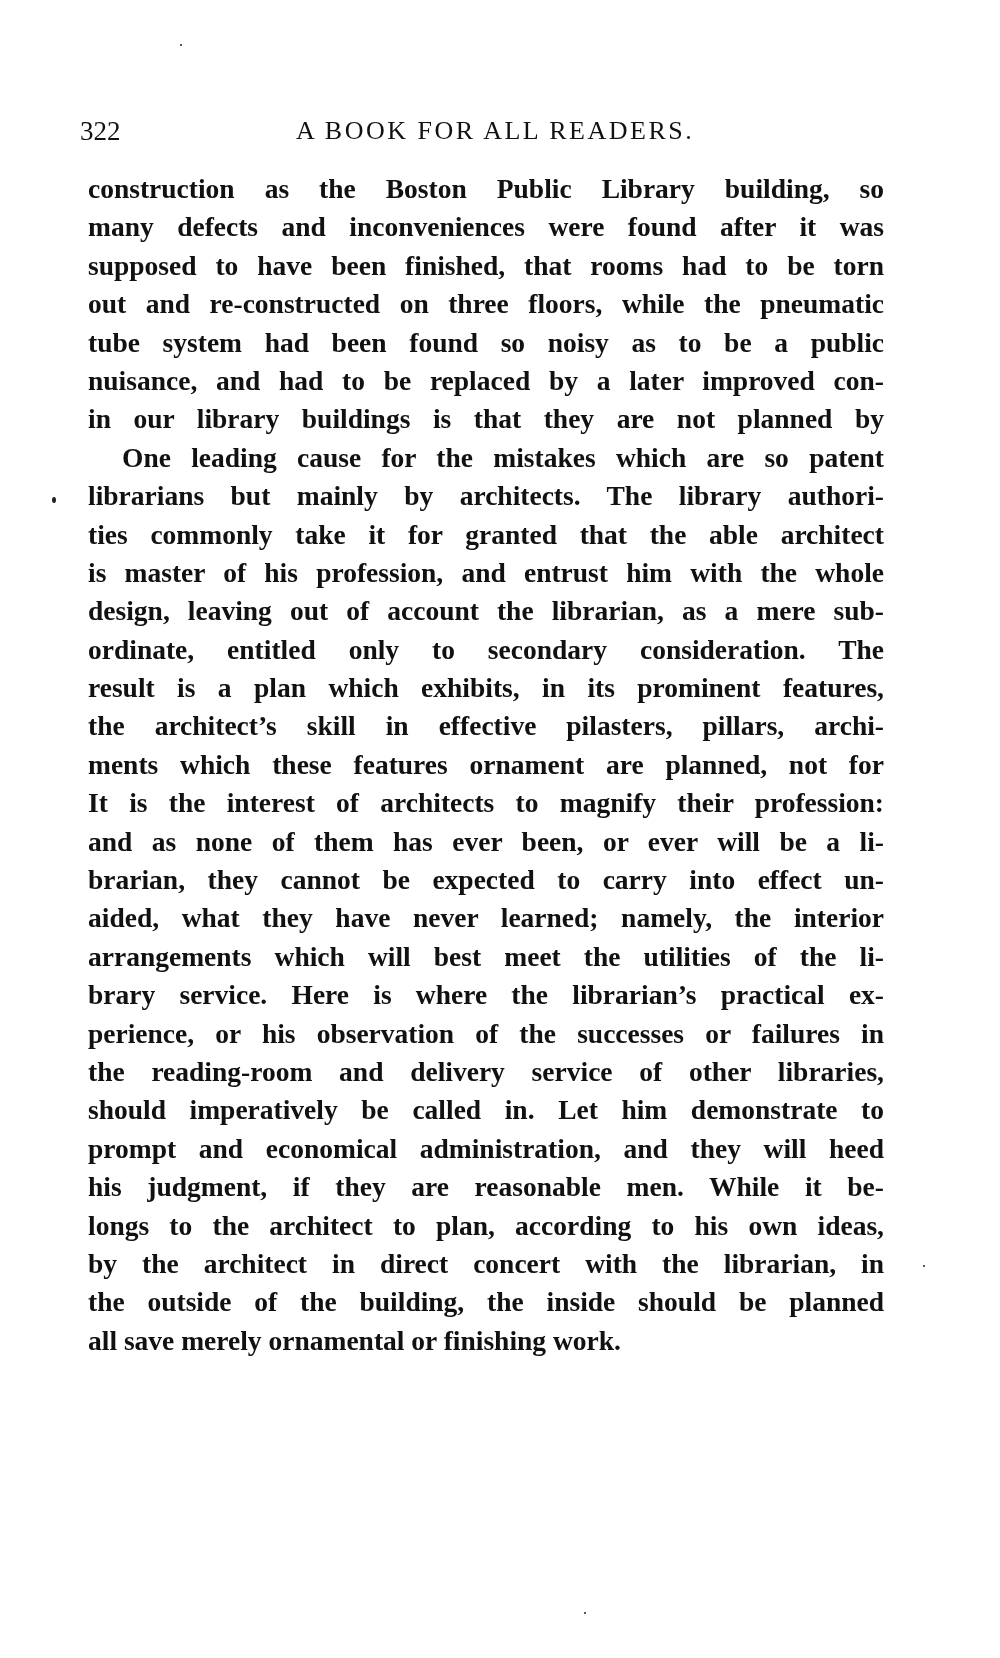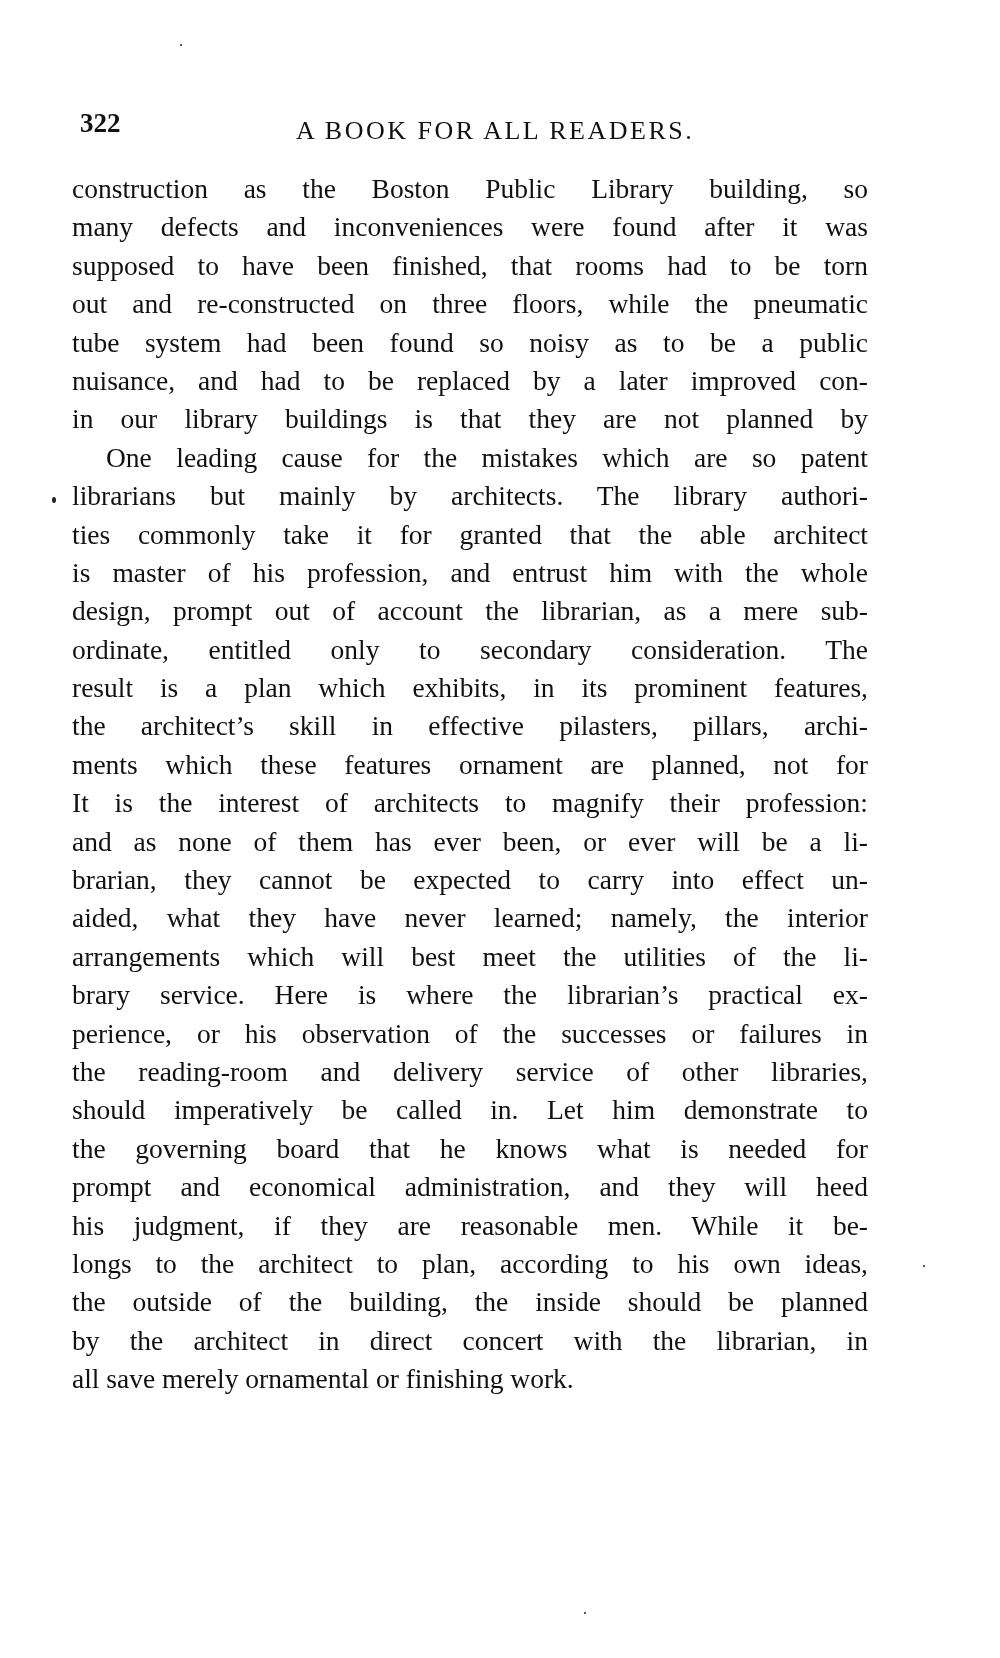--- a/index.html
+++ b/index.html
@@ -25,37 +25,38 @@
   .header {
     position: absolute;
     top: 108px;
     left: 80px;
     width: 796px;
     height: 36px;
   }
   .page-number {
     position: absolute;
     left: 0;
-    top: 0;
+    top: 8px;
     font-size: 27px;
-    font-weight: bold;
+    font-weight: normal;
     letter-spacing: 0px;
   }
   .running-head {
     position: absolute;
     left: 216px;
     top: 8px;
     font-size: 26px;
     letter-spacing: 2.5px;
   }
   .body-text {
     position: absolute;
-    left: 72px;
+    left: 88px;
     top: 170px;
     width: 796px;
+    font-weight: bold;
   }
   .line {
     display: block;
     height: 38.4px;
     line-height: 38.4px;
     font-size: 27.5px;
     text-align: justify;
     text-align-last: justify;
     white-space: nowrap;
     overflow: visible;
@@ -92,40 +93,39 @@
       <span class="line">tube system had been found so noisy as to be a public</span>
       <span class="line">nuisance, and had to be replaced by a later improved con-</span>
     </div>
 
     <div>
       <span class="line">in our library buildings is that they are not planned by</span>
       <span class="line indent">One leading cause for the mistakes which are so patent</span>
       <span class="line">librarians but mainly by architects.  The library authori-</span>
       <span class="line">ties commonly take it for granted that the able architect</span>
       <span class="line">is master of his profession, and entrust him with the whole</span>
-      <span class="line">design, prompt out of account the librarian, as a mere sub-</span>
+      <span class="line">design, leaving out of account the librarian, as a mere sub-</span>
       <span class="line">ordinate, entitled only to secondary consideration.  The</span>
       <span class="line">result is a plan which exhibits, in its prominent features,</span>
       <span class="line">the architect’s skill in effective pilasters, pillars, archi-</span>
       <span class="line">ments which these features ornament are planned, not for</span>
       <span class="line">It is the interest of architects to magnify their profession:</span>
       <span class="line">and as none of them has ever been, or ever will be a li-</span>
       <span class="line">brarian, they cannot be expected to carry into effect un-</span>
       <span class="line">aided, what they have never learned; namely, the interior</span>
       <span class="line">arrangements which will best meet the utilities of the li-</span>
       <span class="line">brary service.  Here is where the librarian’s practical ex-</span>
       <span class="line">perience, or his observation of the successes or failures in</span>
       <span class="line">the reading-room and delivery service of other libraries,</span>
       <span class="line">should imperatively be called in.  Let him demonstrate to</span>
-      <span class="line">the governing board that he knows what is needed for</span>
       <span class="line">prompt and economical administration, and they will heed</span>
       <span class="line">his judgment, if they are reasonable men.  While it be-</span>
       <span class="line">longs to the architect to plan, according to his own ideas,</span>
+      <span class="line">by the architect in direct concert with the librarian, in</span>
       <span class="line">the outside of the building, the inside should be planned</span>
-      <span class="line">by the architect in direct concert with the librarian, in</span>
       <span class="line last">all save merely ornamental or finishing work.</span>
     </div>
 
   </div>
 
   <span class="stray-mark" style="left:180px;top:44px;width:2px;height:2px;"></span>
   <span class="stray-mark" style="left:52px;top:497px;width:4px;height:6px;"></span>
   <span class="stray-mark" style="left:584px;top:1612px;width:2px;height:2px;"></span>
   <span class="stray-mark" style="left:923px;top:1265px;width:2px;height:2px;"></span>
 

